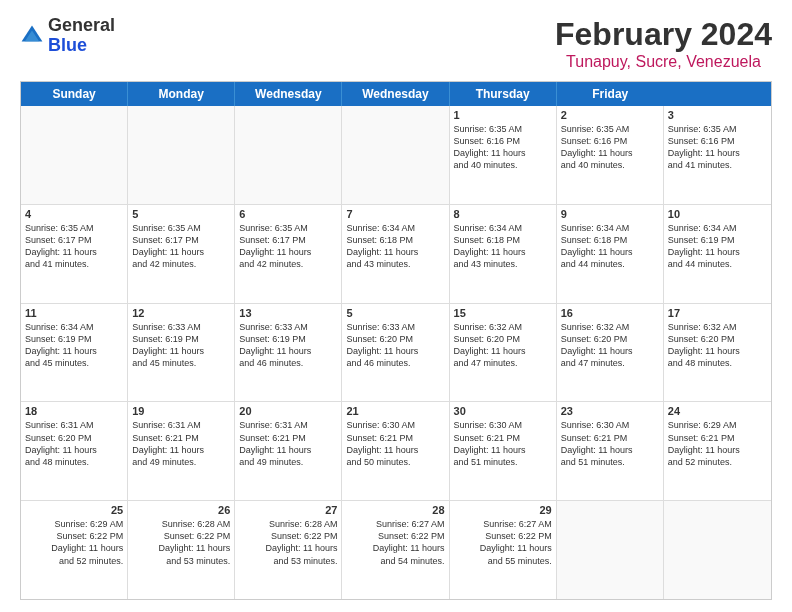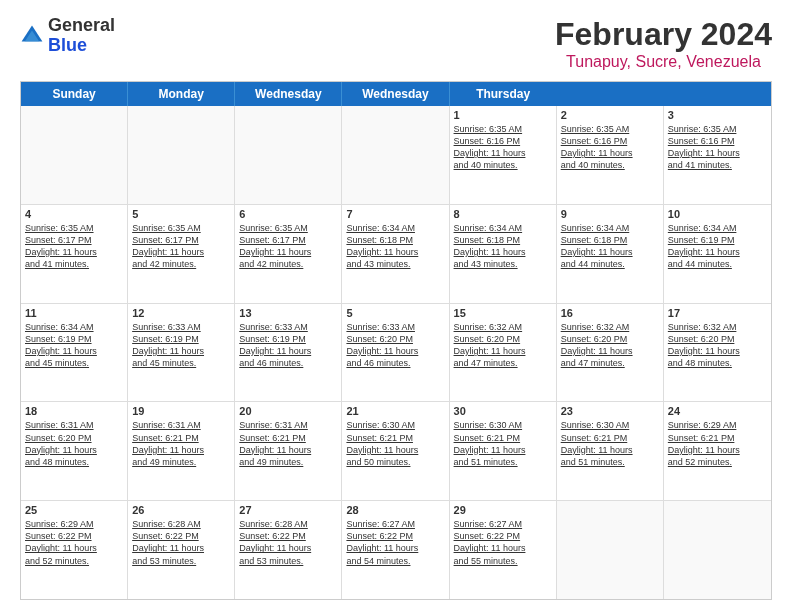--- a/index.html
+++ b/index.html
@@ -75,21 +75,21 @@
       flex: 1;
       display: flex;
       flex-direction: column;
     }
     .cal-row {
       display: grid;
       grid-template-columns: repeat(7, 1fr);
       flex: 1;
       border-bottom: 1px solid #ddd;
     }
-    .cal-row:last-child { border-bottom: none; }
+    .cal-row:last-child { border-bottom: none; text-align: right; }
     .cal-cell {
       border-right: 1px solid #ddd;
       padding: 3px 4px;
       font-size: 9.5px;
       color: #333;
       vertical-align: top;
       min-height: 0;
       background: #fff;
     }
     .cal-cell:last-child { border-right: none; }
@@ -97,21 +97,20 @@
     .day-num {
       font-size: 11px;
       font-weight: bold;
       margin-bottom: 2px;
       display: block;
     }
     .cell-info {
       font-size: 9px;
       line-height: 1.35;
       color: #333;
-      text-decoration: underline;
     }
   </style>
 </head>
 <body>
 
 <div class="page">
   <div class="header">
     <div class="logo">
       <svg class="logo-icon" viewBox="0 0 30 30">
         <polygon points="15,2 28,22 2,22" fill="#1a6fc4"></polygon>
@@ -128,20 +127,21 @@
     </div>
   </div>
 
   <div class="calendar">
     <div class="cal-header" id="cal-header">
         <div class="cal-header-cell">Sunday</div>
         <div class="cal-header-cell">Monday</div>
         <div class="cal-header-cell">Wednesday</div>
         <div class="cal-header-cell">Wednesday</div>
         <div class="cal-header-cell">Thursday</div>
+        <div class="cal-header-cell">Friday</div>
       </div>
     <div class="cal-body" id="cal-body">
         <div class="cal-row">
           <div class="cal-cell empty"></div>
           <div class="cal-cell empty"></div>
           <div class="cal-cell empty"></div>
           <div class="cal-cell empty"></div>
           <div class="cal-cell">
             <span class="day-num">1</span>
             <div class="cell-info" style="white-space: pre-line;">Sunrise: 6:35 AM

